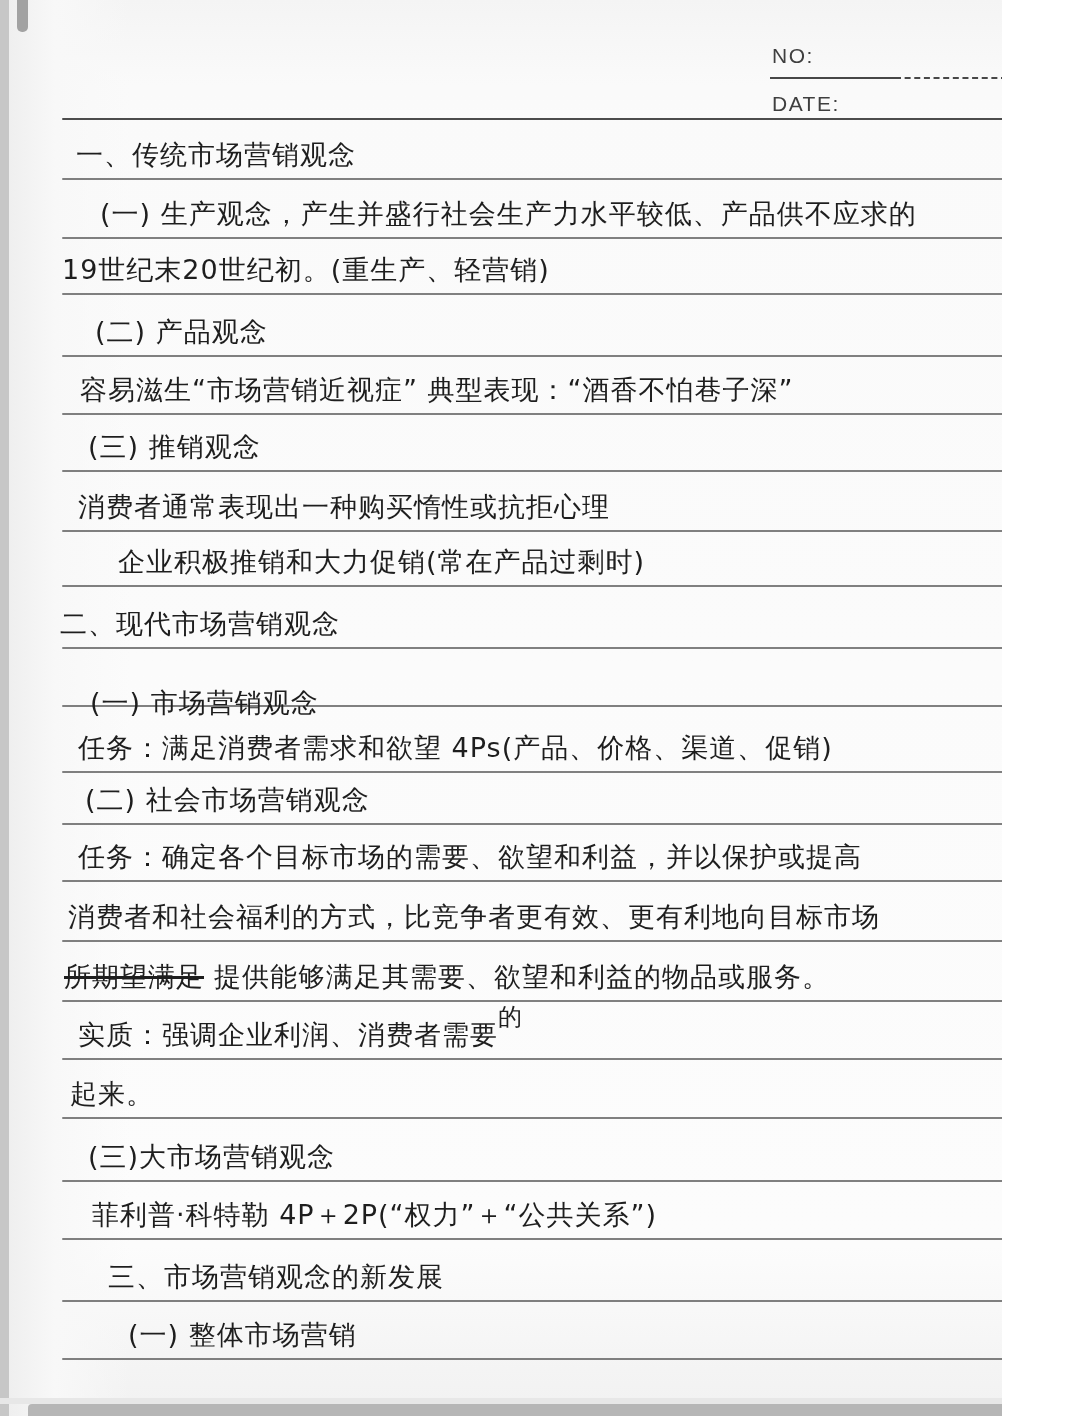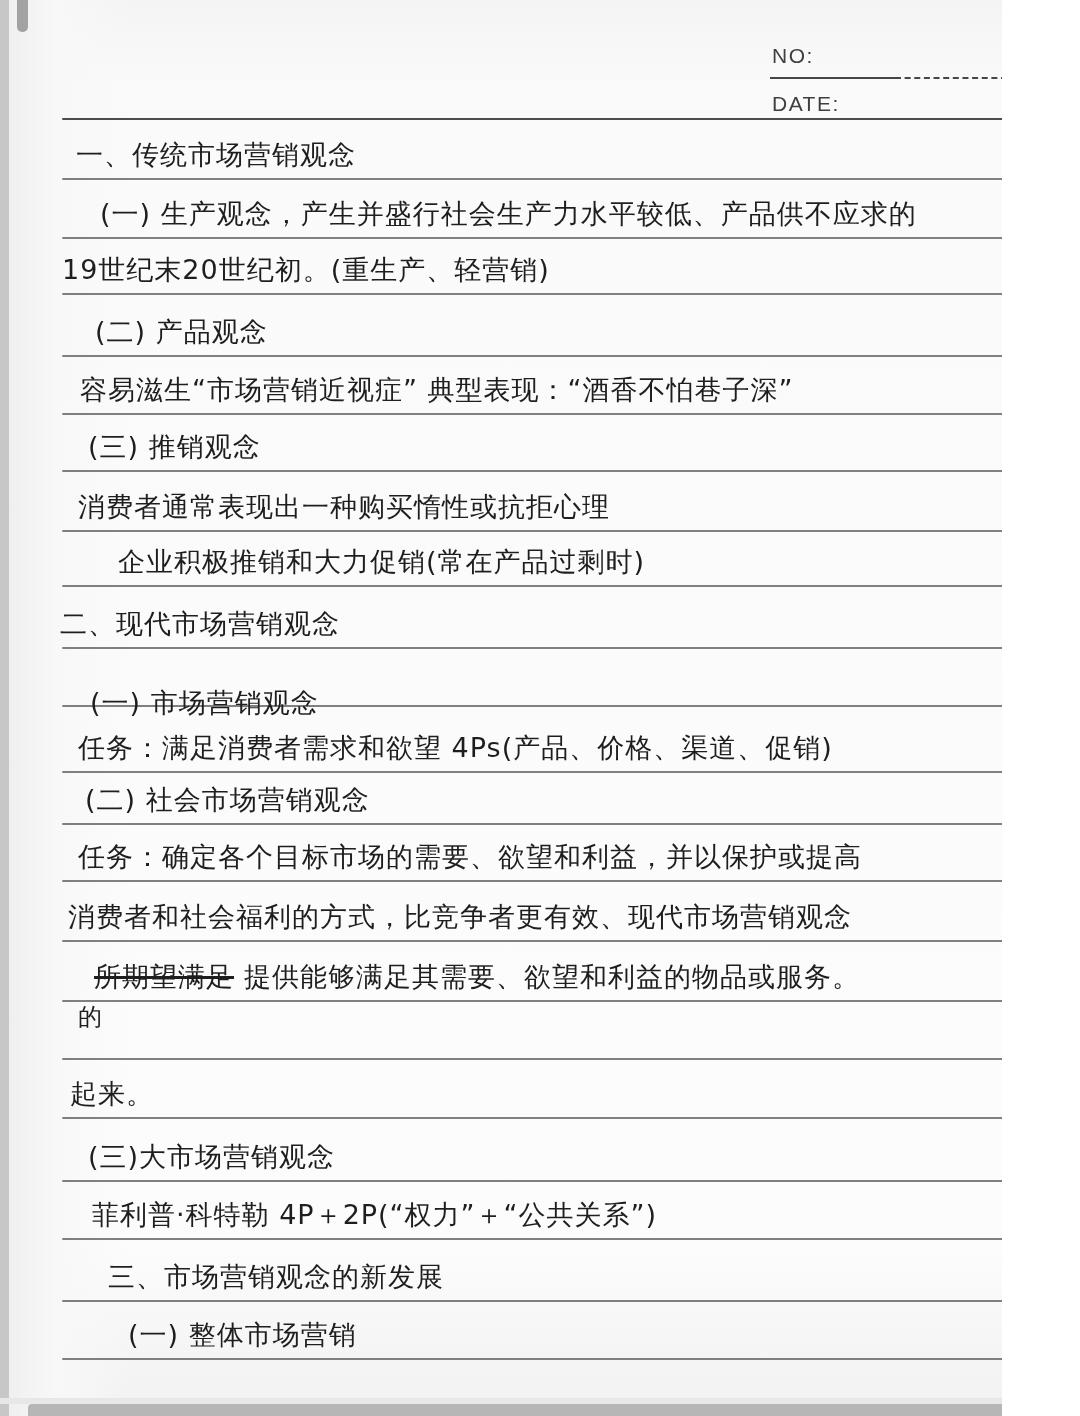--- a/index.html
+++ b/index.html
@@ -27,21 +27,21 @@
   .no-line-dash  { position:absolute; left:895px; top:77px; width:112px; border-top:2px dashed #474747; z-index:1; }
 
   
   .rule { position:absolute; left:62px; width:948px; height:2px; background:#6a6a6a; opacity:.85; border-radius:1px; z-index:0; }
   .rule.first { background:#4c4c4c; opacity:1; }
 
   
   .line { position:absolute; height:46px; display:flex; align-items:flex-end; z-index:1; white-space:nowrap; }
   .hand { font-size:27px; line-height:44px; letter-spacing:1px; color:#1e1e1e;
           font-family:"DejaVu Sans","Liberation Sans",sans-serif; }
-  .strike { text-decoration:line-through; text-decoration-thickness:3px; margin-right:10px;margin-left:30px; }
+  .strike { text-decoration:line-through; text-decoration-thickness:3px; margin-right:10px; }
   .insert-above { display:inline-block; width:10px; font-size:24px; line-height:24px;
                   transform:translateY(-28px); overflow:visible; }
 </style>
 </head>
 <body>
 
 <div class="page">
   <div style="position:absolute;inset:0;">
 
     <div class="edge-left"></div>
@@ -88,27 +88,28 @@
     <div class="line" style="top:724px;  left:78px;">
         <span class="hand">任务：满足消费者需求和欲望 4Ps(产品、价格、渠道、促销)</span>
       </div>
     <div class="line" style="top:776px;  left:85px;">
         <span class="hand">(二) 社会市场营销观念</span>
       </div>
     <div class="line" style="top:833px;  left:78px;text-align:center;">
         <span class="hand">任务：确定各个目标市场的需要、欲望和利益，并以保护或提高</span>
       </div>
     <div class="line" style="top:893px;  left:68px;">
-        <span class="hand">消费者和社会福利的方式，比竞争者更有效、现代市场营销观念</span>
+        <span class="hand">消费者和社会福利的方式，比竞争者更有效、更有利地向目标市场</span>
       </div>
     <div class="line" style="top:953px;  left:64px;">
       <span class="hand strike">所期望满足</span>
       <span class="hand">提供能够满足其需要、欲望和利益的物品或服务。</span>
     </div>
     <div class="line" style="top:1011px; left:78px;">
+      <span class="hand">实质：强调企业利润、消费者需要</span>
       <span class="hand insert-above">的</span>
     </div>
     <div class="line" style="top:1070px; left:70px;">
         <span class="hand">起来。</span>
       </div>
     <div class="line" style="top:1133px; left:88px;">
         <span class="hand">(三)大市场营销观念</span>
       </div>
     <div class="line" style="top:1191px; left:92px;">
         <span class="hand">菲利普·科特勒  4P＋2P(“权力”＋“公共关系”)</span>

